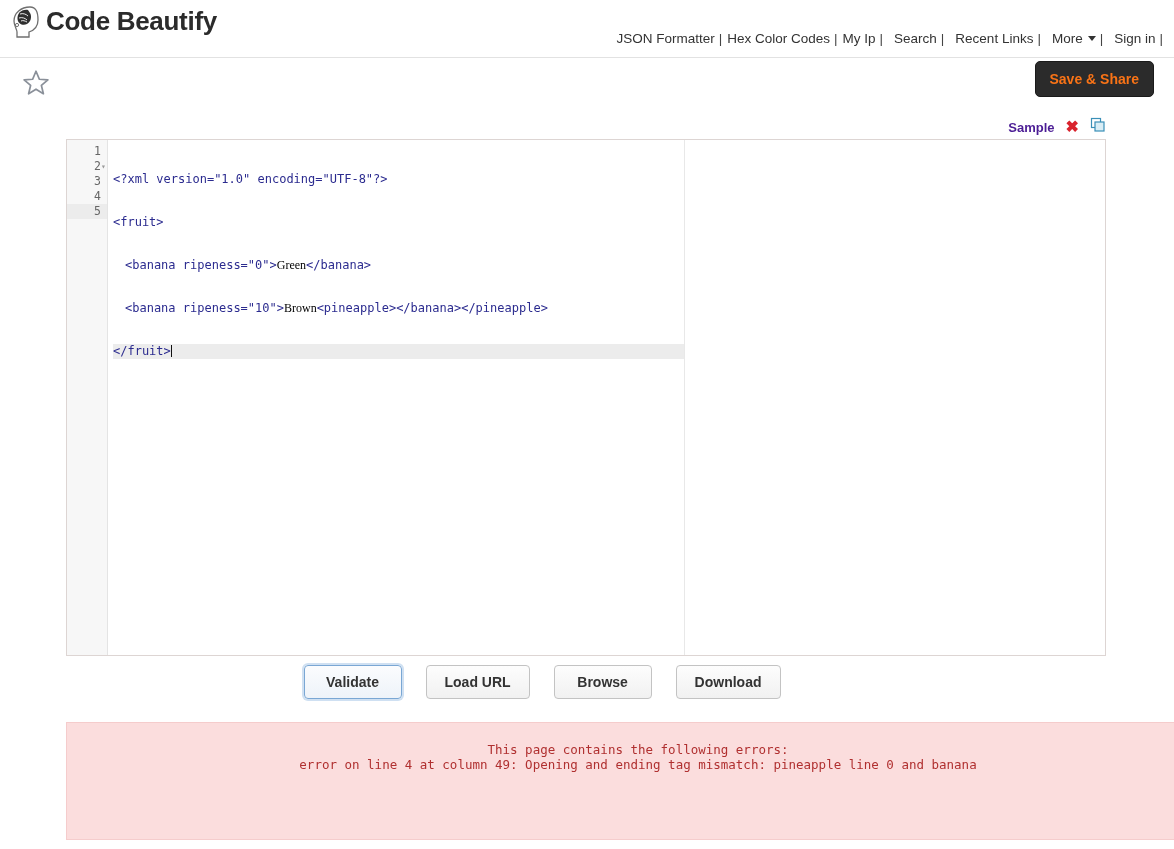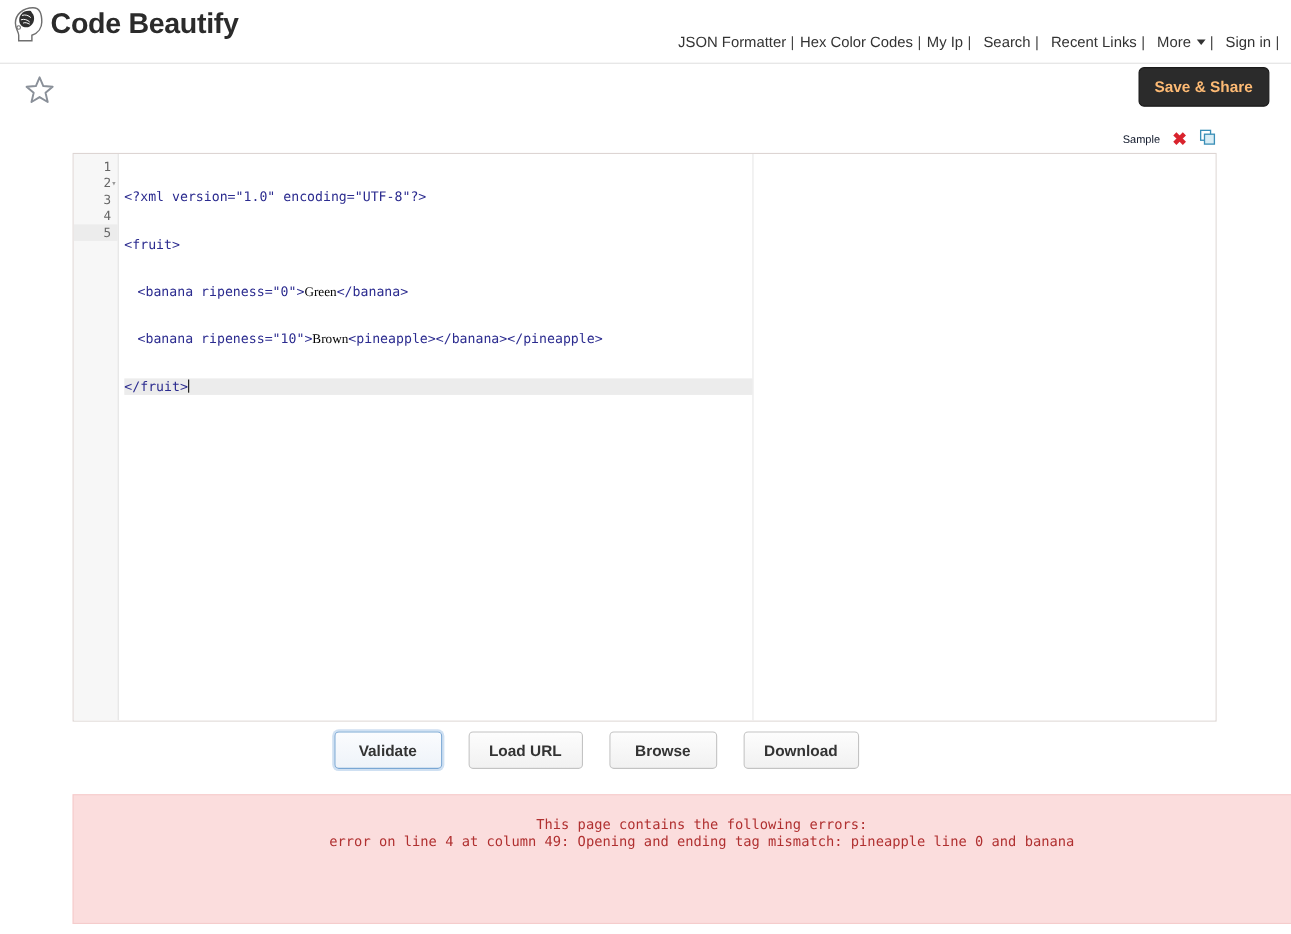--- a/index.html
+++ b/index.html
@@ -74,42 +74,42 @@
     color: #6b7280;
     letter-spacing: -0.5px;
     display: flex;
     align-items: center;
   }
   .star-icon { margin-left: 1px; display: inline-block; }
   .save-share {
     position: absolute;
     right: 20px; top: 61px;
     background: #2b2b2b;
-    color: #fdba74;
+    color: #f97316;
     font-size: 14px;
     font-weight: bold;
     border: 1px solid #1a1a1a;
     border-radius: 5px;
     padding: 9px 14px;
     cursor: pointer;
     font-family: "Liberation Sans", sans-serif;
   }
 
   
   .toolrow {
     position: absolute;
     right: 68px; top: 117px;
     display: flex;
     align-items: center;
     gap: 11px;
   }
   .sample-link {
-    color: #0f172a;
-    font-size: 10px;
-    font-weight: normal;
+    color: #4c1d95;
+    font-size: 13px;
+    font-weight: bold;
     text-decoration: none;
     cursor: pointer;
   }
   .x-icon {
     color: #d9232d;
     font-size: 16px;
     font-weight: bold;
     cursor: pointer;
     line-height: 1;
   }

